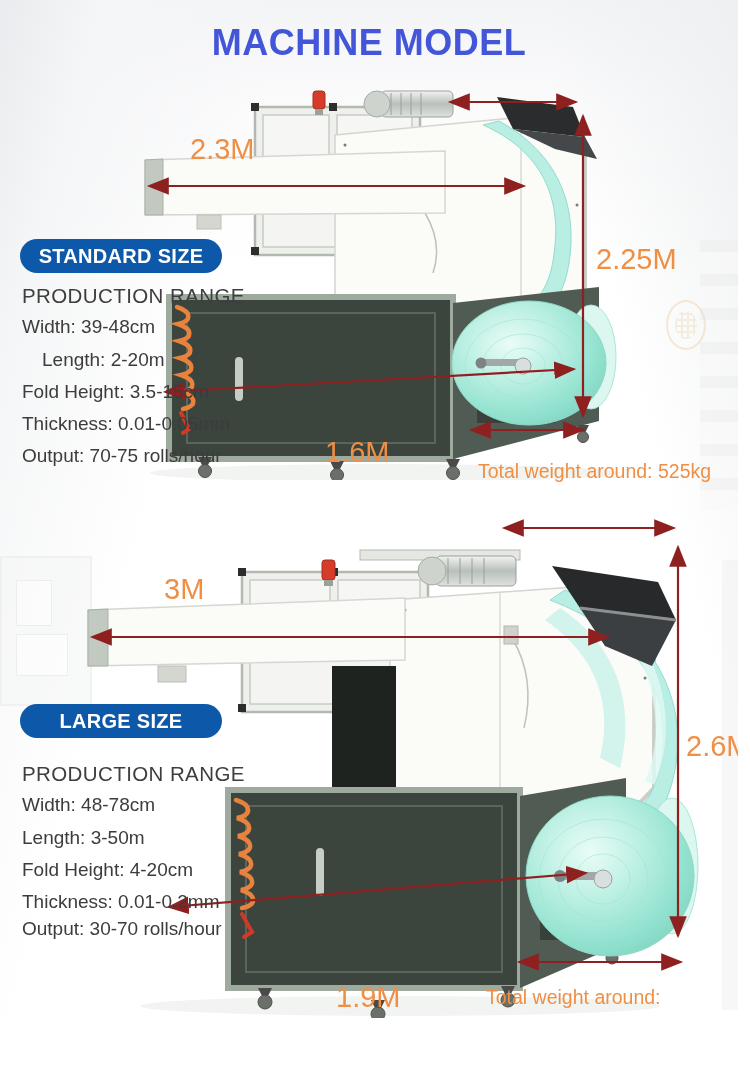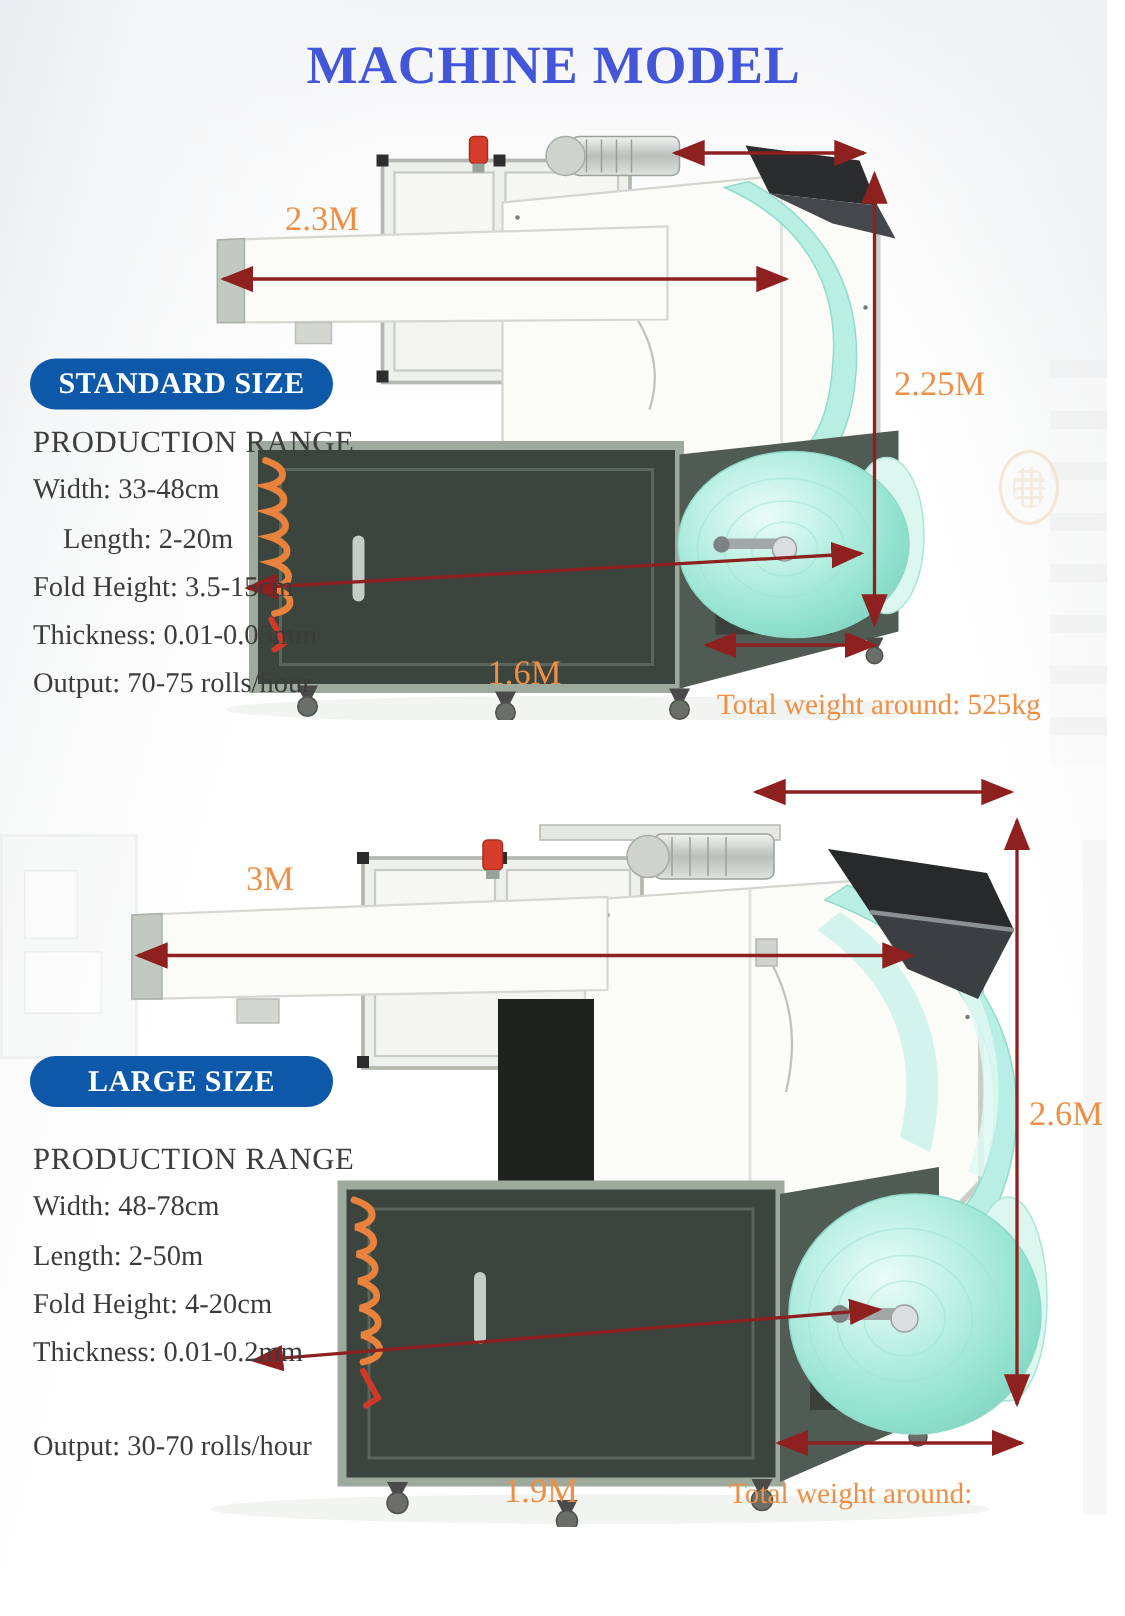--- a/index.html
+++ b/index.html
@@ -1,38 +1,38 @@
 <!DOCTYPE html>
 <html><head>
 <meta charset="utf-8">
 <style>
   html,body { margin:0; padding:0; background:#ffffff; }
   .canvas {
     position:relative; width:738px; height:1077px; overflow:hidden;
-    font-family:Liberation Serif, serif;
+    font-family:Liberation Sans, sans-serif;
     background:
       linear-gradient(105deg, #e9ebee 0%, #f5f6f7 10%, rgba(255,255,255,0) 28%),
       linear-gradient(255deg, #eef0f1 0%, rgba(255,255,255,0) 20%),
       linear-gradient(180deg, #f3f4f6 0%, #fbfbfc 10%, #ffffff 26%);
     background-color:#fdfdfe;
   }
   .abs { position:absolute; }
   .title {
     position:absolute; top:22px; left:0; right:0; text-align:center;
     font-size:36px; font-weight:bold; color:#4356d9; letter-spacing:0.5px;
   }
   .badge {
     position:absolute; left:20px; width:202px; height:34px;
     background:#0d58a8; border-radius:17px; color:#ffffff;
     font-weight:bold; font-size:20px; display:flex; align-items:center; justify-content:center;
     letter-spacing:0.3px;
   }
   .heading { position:absolute; left:22px; font-size:20.5px; color:#3e3e3e; letter-spacing:0.4px; }
   .spec    { position:absolute; left:22px; font-size:19px;  color:#3c3c3c; }
-  .dim     { position:absolute; color:#ef8f45; font-size:23px; }
+  .dim     { position:absolute; color:#ef8f45; font-size:29px; }
   .weight  { position:absolute; color:#ef8f45; font-size:19.5px; }
   .bg-slats {
     position:absolute; left:700px; top:240px; width:50px; height:270px; opacity:.5;
     background:repeating-linear-gradient(180deg,#ececed 0 12px,#f8f8f9 12px 34px);
   }
   .bg-column { position:absolute; left:722px; top:560px; width:28px; height:450px; background:#f1f2f2; opacity:.6; }
   .bg-cabinet {
     position:absolute; left:0; top:556px; width:92px; height:150px; opacity:.65;
     background:#f6f7f7; border:2px solid #ececec; box-sizing:border-box;
   }
@@ -198,21 +198,21 @@
     </g>
   </svg>
 
   <div class="dim" style="left:190px;top:133px;">2.3M</div>
   <div class="dim" style="left:596px;top:243px;">2.25M</div>
   <div class="dim" style="left:325px;top:436px;">1.6M</div>
   <div class="weight" style="left:478px;top:460px;">Total weight around: 525kg</div>
 
   <div class="badge" style="top:239px;">STANDARD SIZE</div>
   <div class="heading" style="top:284px;">PRODUCTION RANGE</div>
-  <div class="spec" style="top:316px;">Width: 33-48cm</div>
+  <div class="spec" style="top:316px;">Width: 39-48cm</div>
   <div class="spec" style="top:349px;margin-left:20px;">Length: 2-20m</div>
   <div class="spec" style="top:381px;">Fold Height: 3.5-15cm</div>
   <div class="spec" style="top:413px;">Thickness: 0.01-0.05mm</div>
   <div class="spec" style="top:445px;">Output: 70-75 rolls/hour</div>
 
   <svg class="abs" style="left:60px;top:548px;" width="640" height="470" viewBox="0 0 640 470">
     <defs>
       <linearGradient id="m2silver" x1="0" y1="0" x2="0" y2="1">
         <stop offset="0" stop-color="#f2f3f2"></stop>
           <stop offset=".5" stop-color="#b9bfba"></stop>
@@ -348,18 +348,18 @@
   </svg>
 
   <div class="dim" style="left:164px;top:573px;">3M</div>
   <div class="dim" style="left:686px;top:730px;">2.6M</div>
   <div class="dim" style="left:336px;top:981px;">1.9M</div>
   <div class="weight" style="left:486px;top:986px;">Total weight around:</div>
 
   <div class="badge" style="top:704px;text-align:center;">LARGE SIZE</div>
   <div class="heading" style="top:762px;">PRODUCTION RANGE</div>
   <div class="spec" style="top:794px;">Width: 48-78cm</div>
-  <div class="spec" style="top:827px;">Length: 2-50m</div>
+  <div class="spec" style="top:827px;">Length: 3-50m</div>
   <div class="spec" style="top:859px;">Fold Height: 4-20cm</div>
   <div class="spec" style="top:891px;">Thickness: 0.01-0.2mm</div>
-  <div class="spec" style="top:954px;">Output: 30-70 rolls/hour</div>
+  <div class="spec" style="top:918px;">Output: 30-70 rolls/hour</div>
 
 </div>
 
 </body></html>

